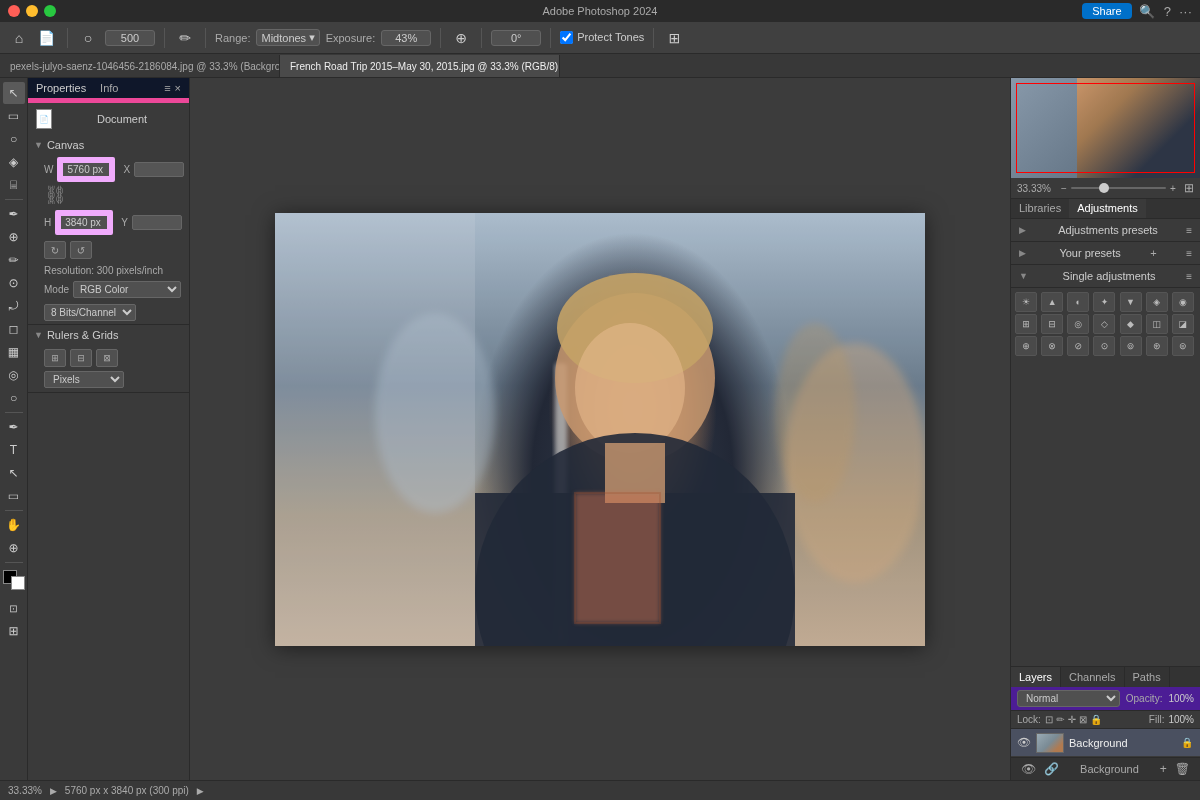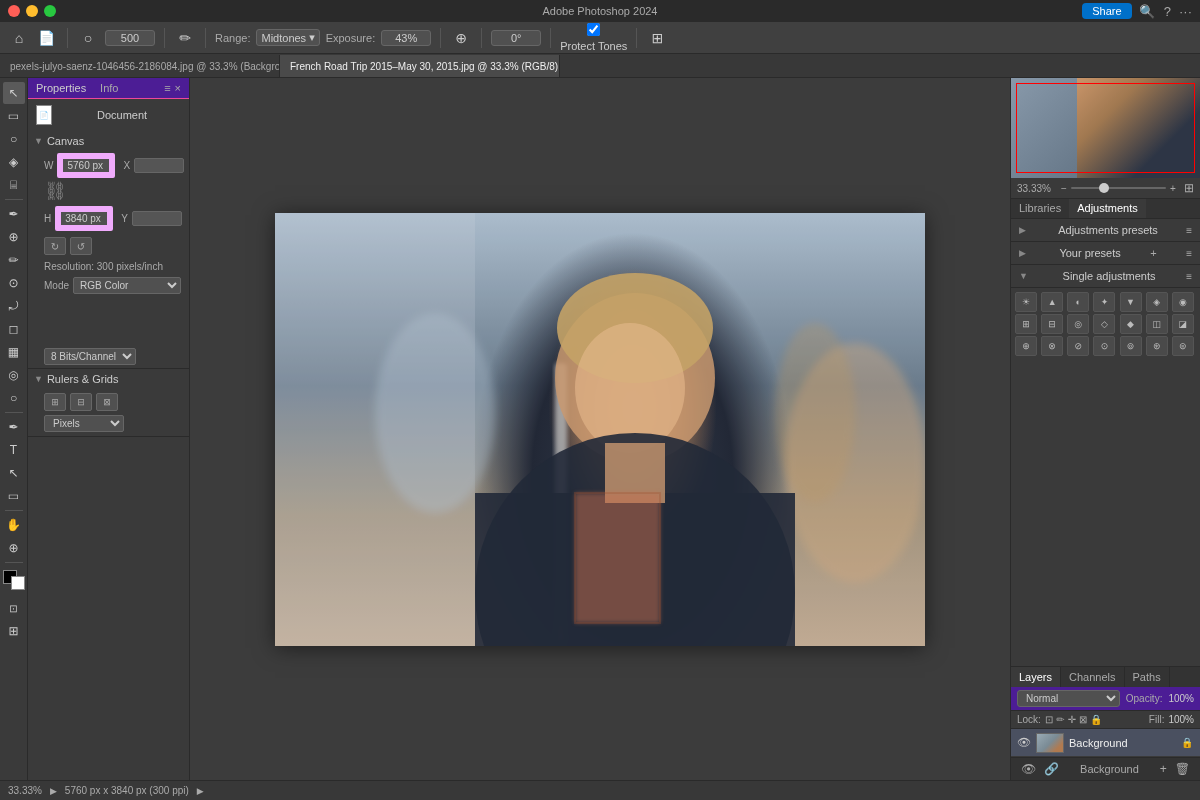--- a/index.html
+++ b/index.html
@@ -111,21 +111,20 @@
       font-size: 11px;
       padding: 1px 6px;
       width: 50px;
       text-align: center;
     }
     .toolbar-checkbox-group {
       display: flex;
       gap: 4px;
       color: #ccc;
       font-size: 11px;
-      flex-direction: column;
     }
     .toolbar-checkbox-group input { cursor: pointer; }
 
     
     .tab-bar {
       height: 24px;
       background: #383838;
       display: flex;
       align-items: flex-end;
       padding: 0 0;
@@ -563,22 +562,22 @@
       width: 162px;
       background: #3a3a3a;
       border-right: 1px solid #2a2a2a;
       overflow-y: auto;
       flex-shrink: 0;
     }
     .prop-header {
       display: flex;
       align-items: flex-end;
       padding: 4px 8px;
-      background: #4c1d95;
-      border-bottom: 1px solid #ec4899;
+      background: #0f172a;
+      border-bottom: 5px solid #ec4899;
       gap: 4px;
     }
     .prop-title { font-size: 11px; color: #ccc; flex: 1; }
     .prop-icon { font-size: 11px; color: #aaa; cursor: pointer; }
 
     .prop-doc-icon {
       display: flex;
       align-items: center;
       padding: 6px 8px;
       gap: 4px;
@@ -676,21 +675,20 @@
       color: #ccc;
       font-size: 10px;
       padding: 1px 2px;
       cursor: pointer;
     }
 
     .prop-bits-row {
       display: flex;
       padding: 3px 8px 3px 16px;
       gap: 4px;
-      margin-top: 48px;
     }
     .prop-bits-dropdown {
       background: #505050;
       border: 1px solid #666;
       border-radius: 2px;
       color: #ccc;
       font-size: 10px;
       padding: 1px 2px;
       cursor: pointer;
     }

